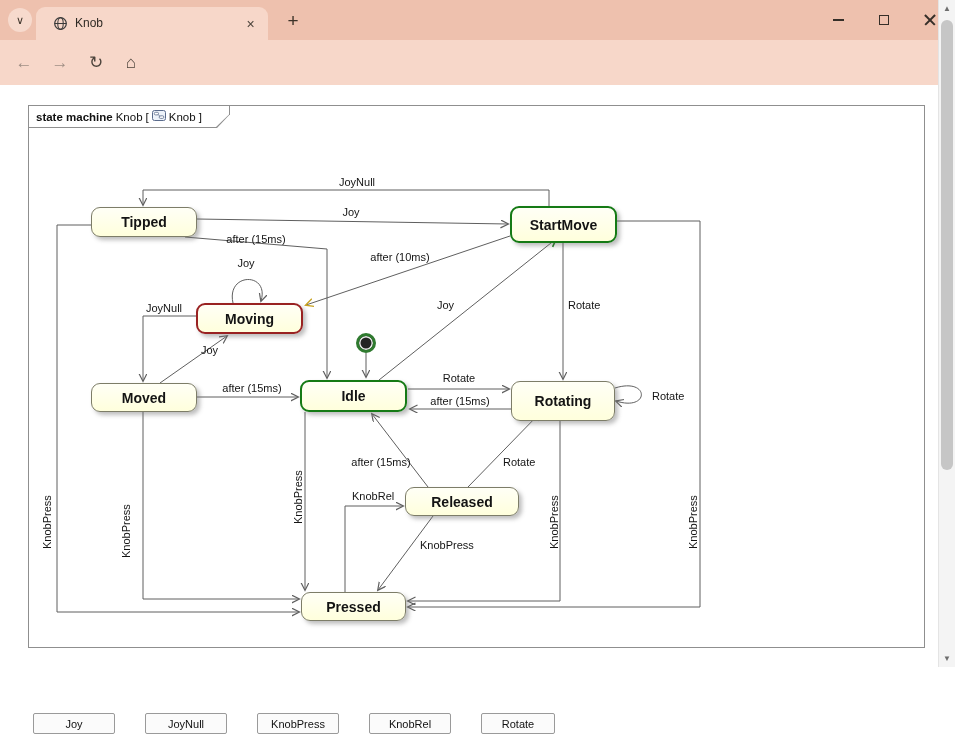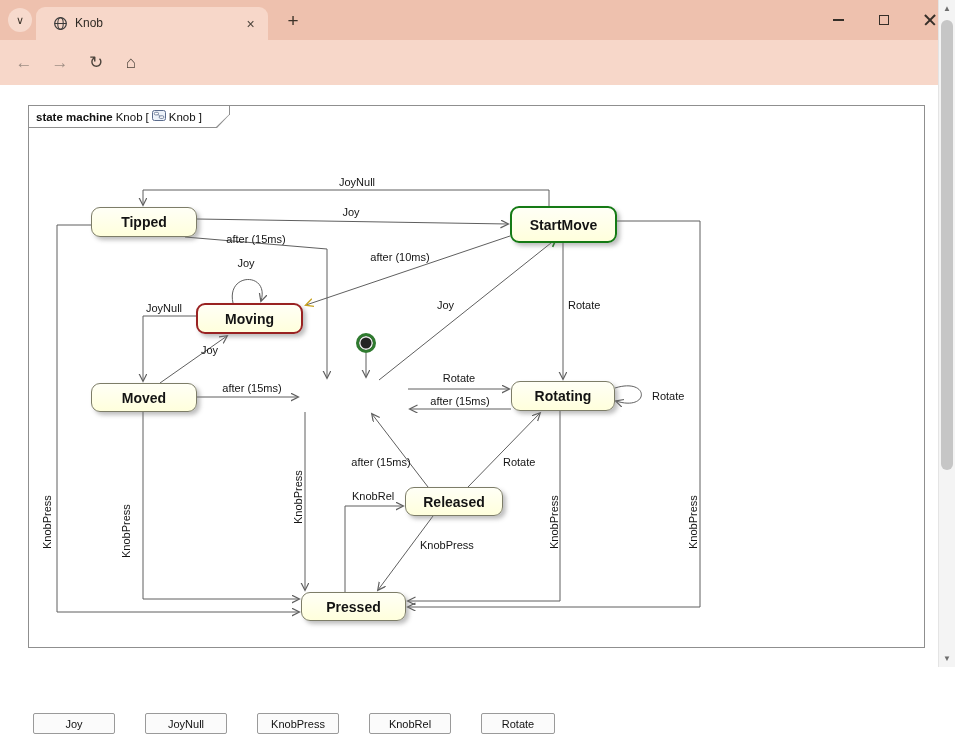--- a/index.html
+++ b/index.html
@@ -242,24 +242,27 @@
       </div>
     <div class="state green" style="left:510px;top:121px;width:107px;height:37px">
         <span>StartMove</span>
       </div>
     <div class="state red" style="left:196px;top:218px;width:107px;height:31px">
         <span>Moving</span>
       </div>
     <div class="state" style="left:91px;top:298px;width:106px;height:29px">
         <span>Moved</span>
       </div>
-    <div class="state" style="left:511px;top:296px;width:104px;height:30px">
+    <div class="state green" style="left:300px;top:295px;width:107px;height:32px">
+        <span>Idle</span>
+      </div>
+    <div class="state" style="left:511px;top:296px;width:104px;height:40px">
         <span>Rotating</span>
       </div>
-    <div class="state" style="left:405px;top:402px;width:98px;height:29px">
+    <div class="state" style="left:405px;top:402px;width:114px;height:29px">
         <span>Released</span>
       </div>
     <div class="state" style="left:301px;top:507px;width:105px;height:29px">
         <span>Pressed</span>
       </div>
 
     <div class="init-node"></div>
 
     <button class="sim-btn" style="left:33px;width:82px">Joy</button>
     <button class="sim-btn" style="left:145px;width:82px">JoyNull</button>

